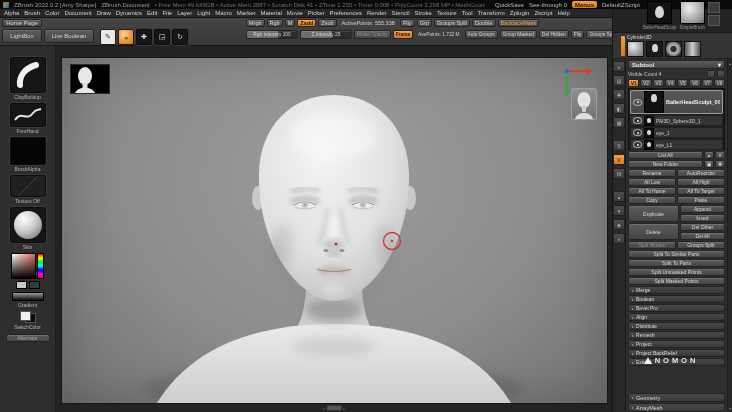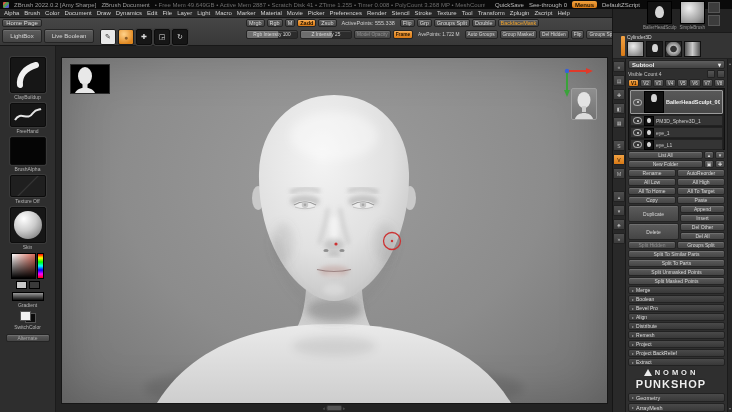--- a/index.html
+++ b/index.html
@@ -128,21 +128,21 @@
   .tallbtn{height:17px;flex:1;}
   .col2{display:flex;flex-direction:column;gap:1px;flex:1;}
   .sec{height:8px;flex:0 0 auto;background:linear-gradient(#4a4a4a,#383838);border:1px solid #222;border-radius:2px;
        display:flex;align-items:center;gap:2px;padding:0 3px;color:#ddd;box-sizing:border-box;}
   .sec .arr{font-size:4px;color:#999;}
   .secbig{height:9px;font-size:5.5px;}
   .grow{flex:1;}
   .edge{width:5px;background:#262626;border-left:1px solid #1b1b1b;display:flex;flex-direction:column;justify-content:space-between;
         align-items:center;padding:2px 0;font-size:4px;color:#808080;box-sizing:border-box;}
   
-  .wm{position:absolute;left:613px;top:368px;width:116px;z-index:60;text-align:center;color:rgba(255,255,255,0.92);
+  .wm{position:absolute;left:613px;top:356px;width:116px;z-index:60;text-align:center;color:rgba(255,255,255,0.92);
       pointer-events:none;text-shadow:0 0 2px rgba(0,0,0,0.5);}
   .wm1{font-size:7.5px;letter-spacing:3px;font-weight:bold;display:flex;align-items:center;justify-content:center;gap:3px;}
   .wmlogo{width:0;height:0;border-left:4px solid transparent;border-right:4px solid transparent;border-bottom:7px solid rgba(255,255,255,0.9);}
   .wm2{font-size:11px;font-weight:bold;letter-spacing:1px;margin-top:1px;}
 </style>
 </head>
 <body>
 
 <div class="screen">
 
@@ -629,16 +629,15 @@
         <span>▾</span>
       </div>
     </div>
   </div>
 
   <div class="wm">
     <div class="wm1">
         <span class="wmlogo"></span>
         <span>NOMON</span>
       </div>
-    <div class="wm2">PUNKSHOP</div>
   </div>
 
 </div>
 
 </body></html>

